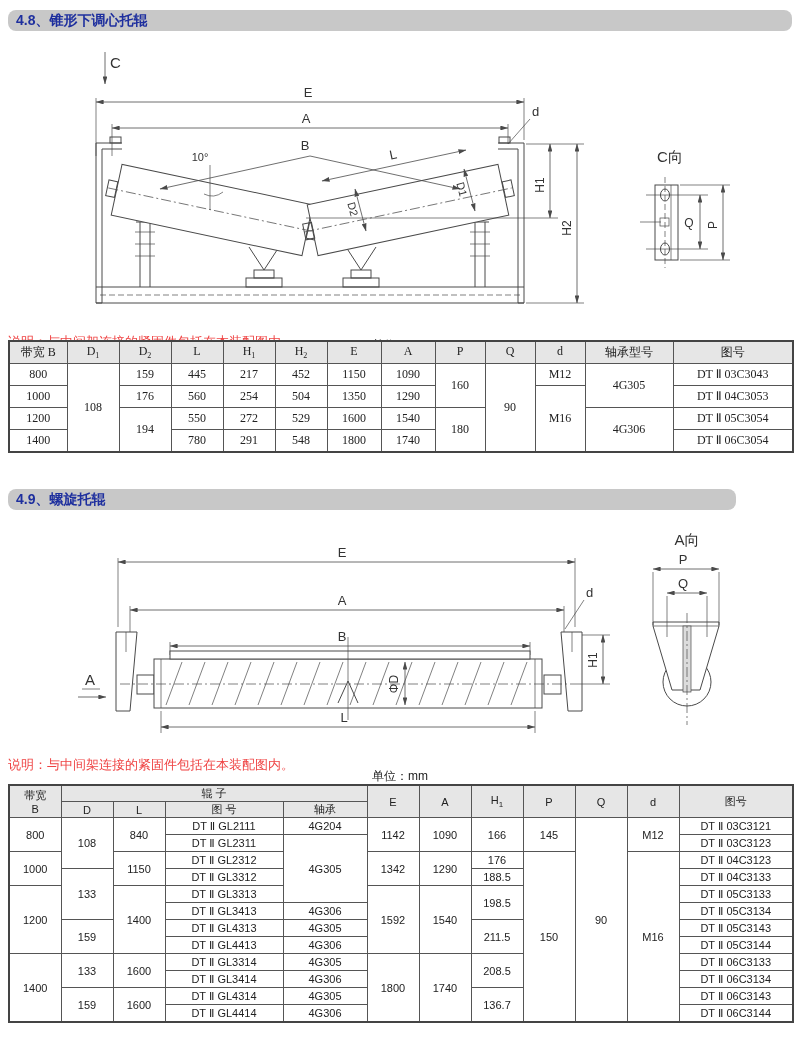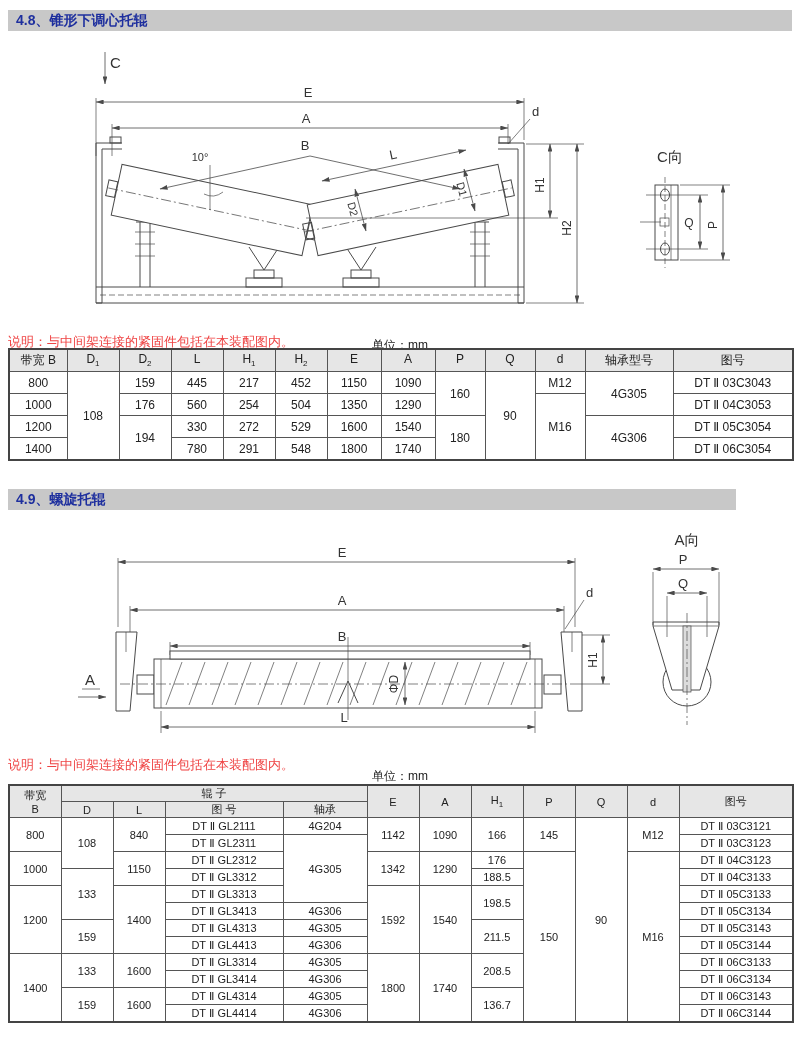--- a/index.html
+++ b/index.html
@@ -1,20 +1,20 @@
 <!DOCTYPE html>
 <html><head>
 <meta charset="utf-8">
 <style>
   html,body{margin:0;padding:0;}
   body{width:800px;height:1037px;position:relative;background:#fff;overflow:hidden;
        font-family:"Liberation Sans","DejaVu Sans",sans-serif;color:#222;}
   .abs{position:absolute;}
   .secbar{background:#c8c8c8;height:21px;line-height:21px;padding-left:8px;
-          font-weight:bold;font-size:14px;color:#1e2f9e;box-sizing:border-box;}
+          font-weight:bold;font-size:14px;color:#1e2f9e;box-sizing:border-box;border-radius:8px;}
   .note{font-size:13px;color:#ef4444;}
   .unit{font-size:12px;color:#222;text-align:center;}
   table{border-collapse:collapse;table-layout:fixed;width:784px;border:2px solid #444;background:#fff;}
   td,th{border:1px solid #555;text-align:center;vertical-align:middle;padding:0;
         overflow:hidden;white-space:nowrap;font-weight:normal;}
   .t1 th{height:21px;font-size:12px;background:#e6e6e6;}
   .t1 td{height:21px;font-size:12px;}
   .t2 th{height:15px;font-size:11px;background:#e6e6e6;}
   .t2 td{height:16px;font-size:11px;}
   sub{font-size:8px;}
@@ -143,21 +143,21 @@
     <line class="thin" x1="620" y1="145" x2="670" y2="145"></line>
     <line class="thin" x1="620" y1="220" x2="670" y2="220"></line>
     <line class="dim" x1="663" y1="145" x2="663" y2="220" marker-start="url(#arr1)" marker-end="url(#arr1)"></line>
     <text transform="rotate(-90 657 185)" x="657" y="185" style="font-size:12px">P</text>
   </g>
 </svg>
 
 <div class="abs note" style="left:8px;top:333px;">说明：与中间架连接的紧固件包括在本装配图内。</div>
 <div class="abs unit" style="left:8px;top:337px;width:784px;">单位：mm</div>
 
-<table class="t1 abs" style="left:8px;top:348px;">
+<table class="t1 abs" style="left:8px;top:340px;font-family:Liberation Serif, serif;">
   <colgroup>
       <col style="width:58px">
       <col style="width:52px">
       <col style="width:52px">
       <col style="width:52px">
       <col style="width:52px">
       <col style="width:52px">
       <col style="width:54px">
       <col style="width:54px">
       <col style="width:50px">
@@ -204,21 +204,21 @@
     <td>254</td>
     <td>504</td>
     <td>1350</td>
     <td>1290</td>
     <td rowspan="3">M16</td>
     <td>DT Ⅱ 04C3053</td>
   </tr>
   <tr>
     <td>1200</td>
     <td rowspan="2">194</td>
-    <td>330</td>
+    <td>550</td>
     <td>272</td>
     <td>529</td>
     <td>1600</td>
     <td>1540</td>
     <td rowspan="2">180</td>
     <td rowspan="2">4G306</td>
     <td>DT Ⅱ 05C3054</td>
   </tr>
   <tr>
     <td>1400</td>

